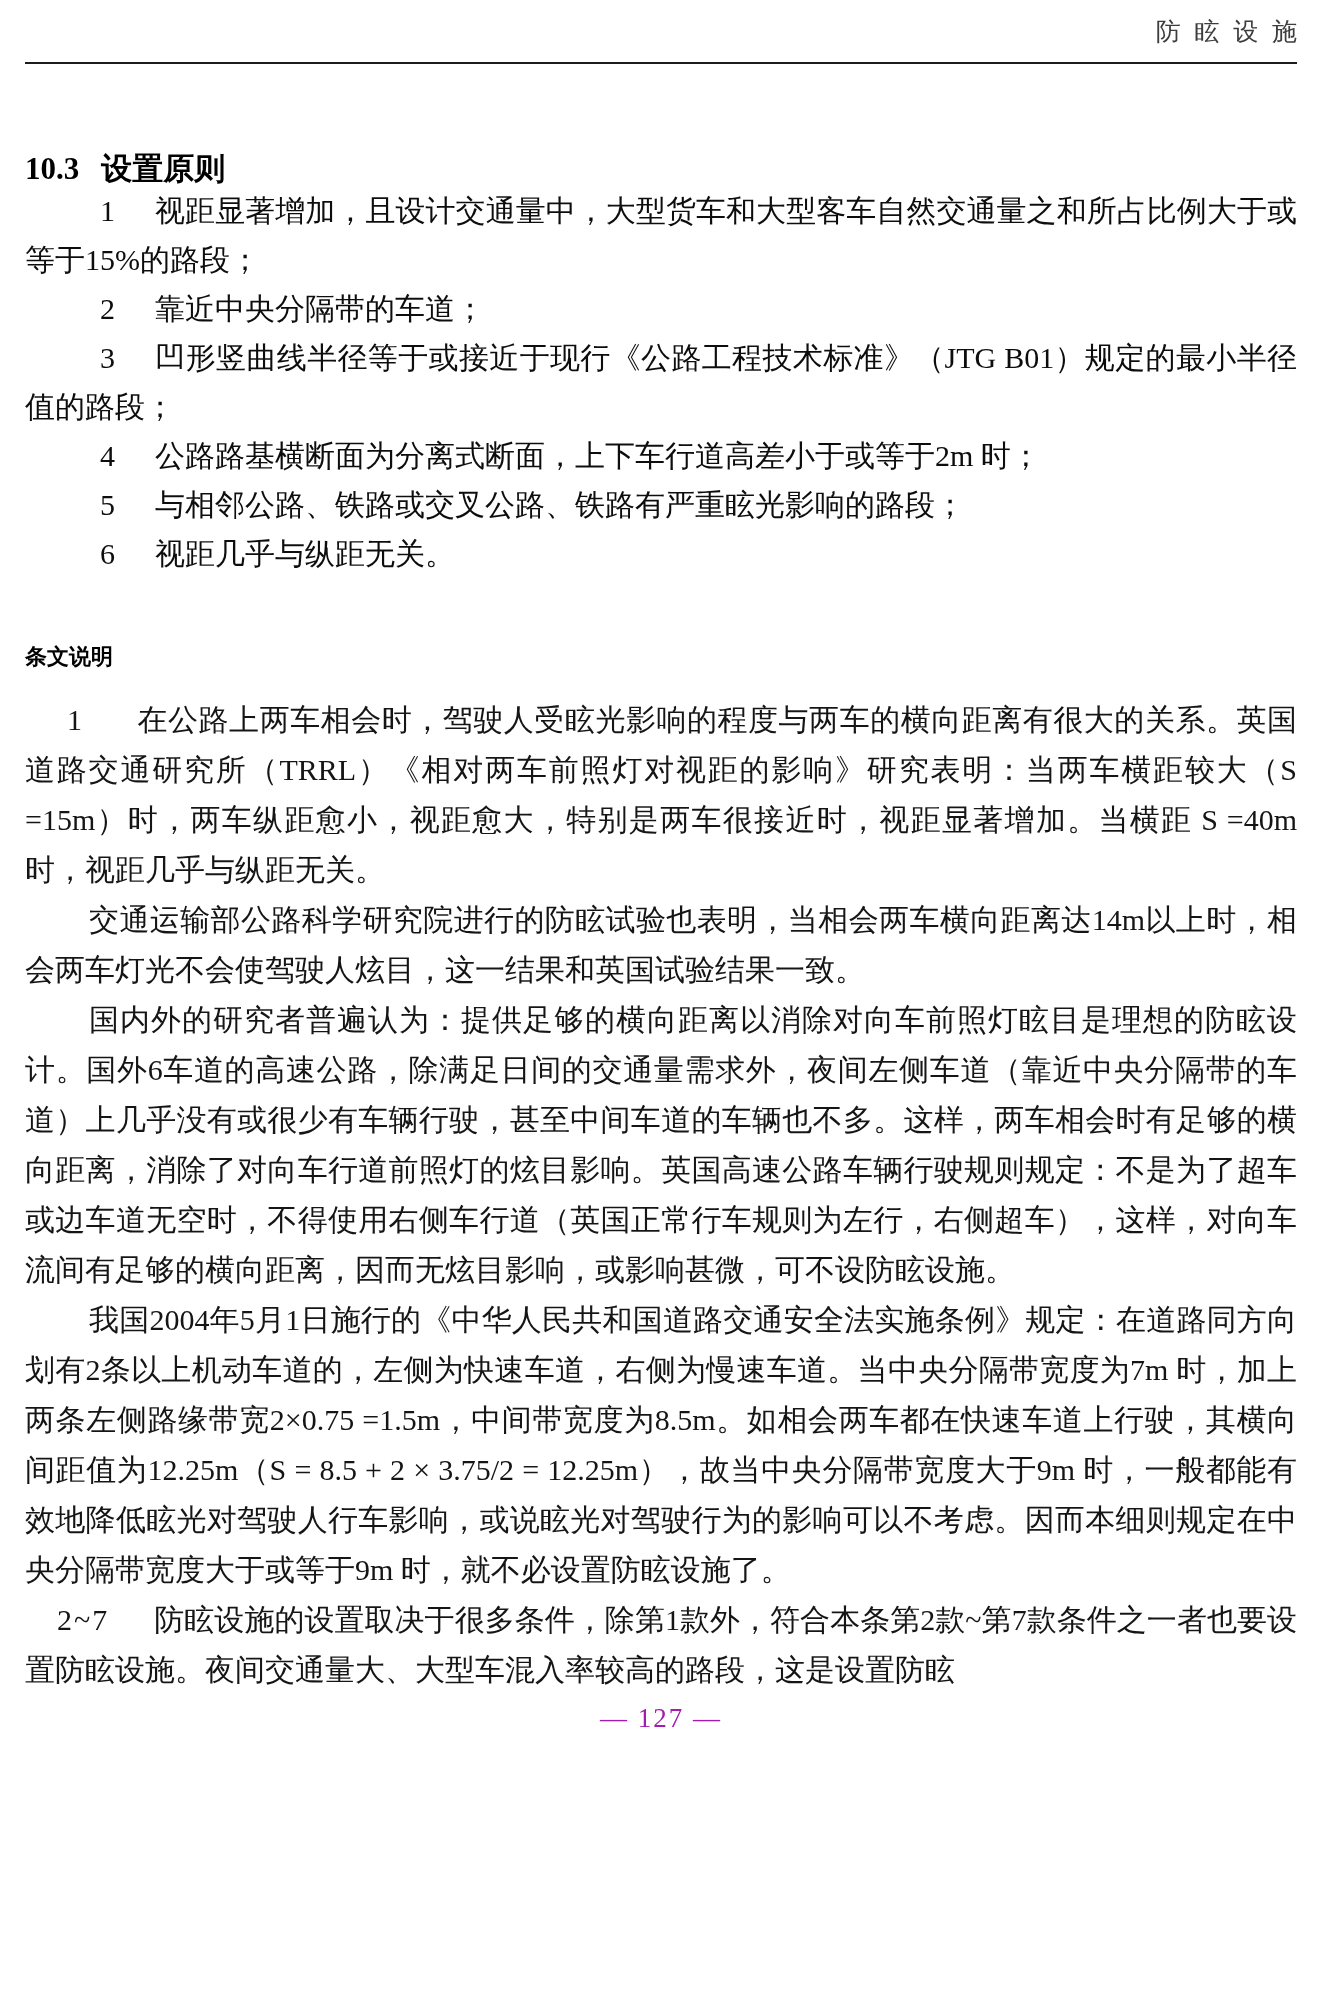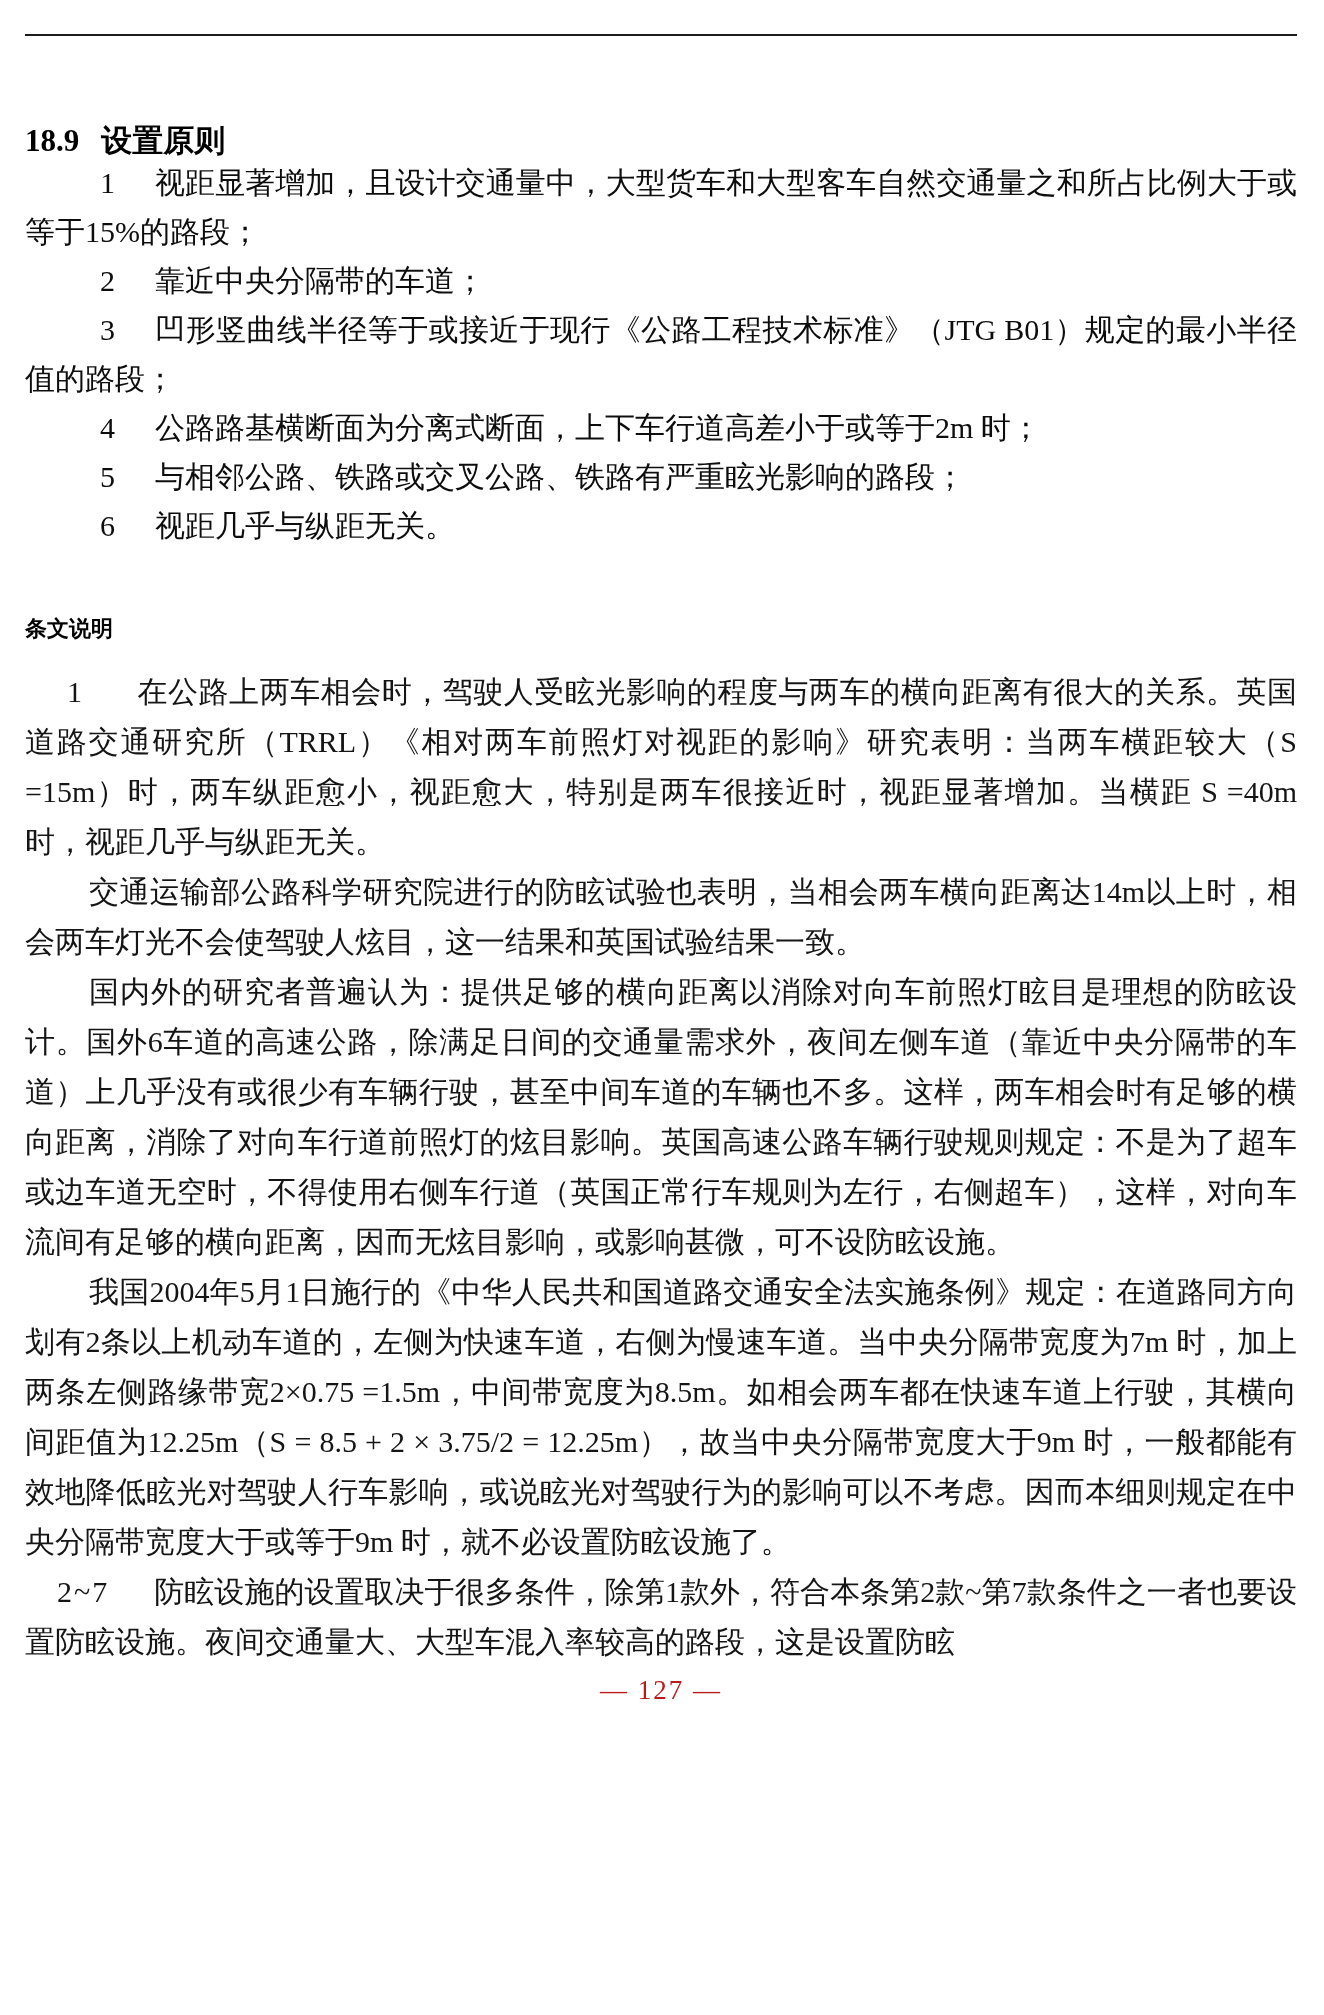--- a/index.html
+++ b/index.html
@@ -84,34 +84,35 @@
   .cmt-last { text-indent: 32px; }
   .cmt-num1 { margin-right: 55px; }
   .cmt-num2 { margin-right: 45px; letter-spacing: 2px; }
 
   
   .page-number {
     margin-top: 6px;
     text-align: center;
     font-size: 27px;
     line-height: 34px;
-    color: #b91c1c;
+    color: #a21caf;
     letter-spacing: 2px;
   }
 </style>
 </head>
 <body>
 
 <div class="page">
 
+  <div class="running-header">防眩设施</div>
 
   <hr class="header-rule">
 
   <h1 class="section-heading">
-    <span class="sec-num">18.9</span><span>设置原则</span>
+    <span class="sec-num">10.3</span><span>设置原则</span>
   </h1>
 
   <div class="clause-block">
     <p class="list-item">
       <span class="li-num">1</span><span>视距显著增加，且设计交通量中，大型货车和大型客车自然交通量之和所占比例大于或等于15%的路段；</span>
     </p>
     <p class="list-item">
       <span class="li-num">2</span><span>靠近中央分隔带的车道；</span>
     </p>
     <p class="list-item">

